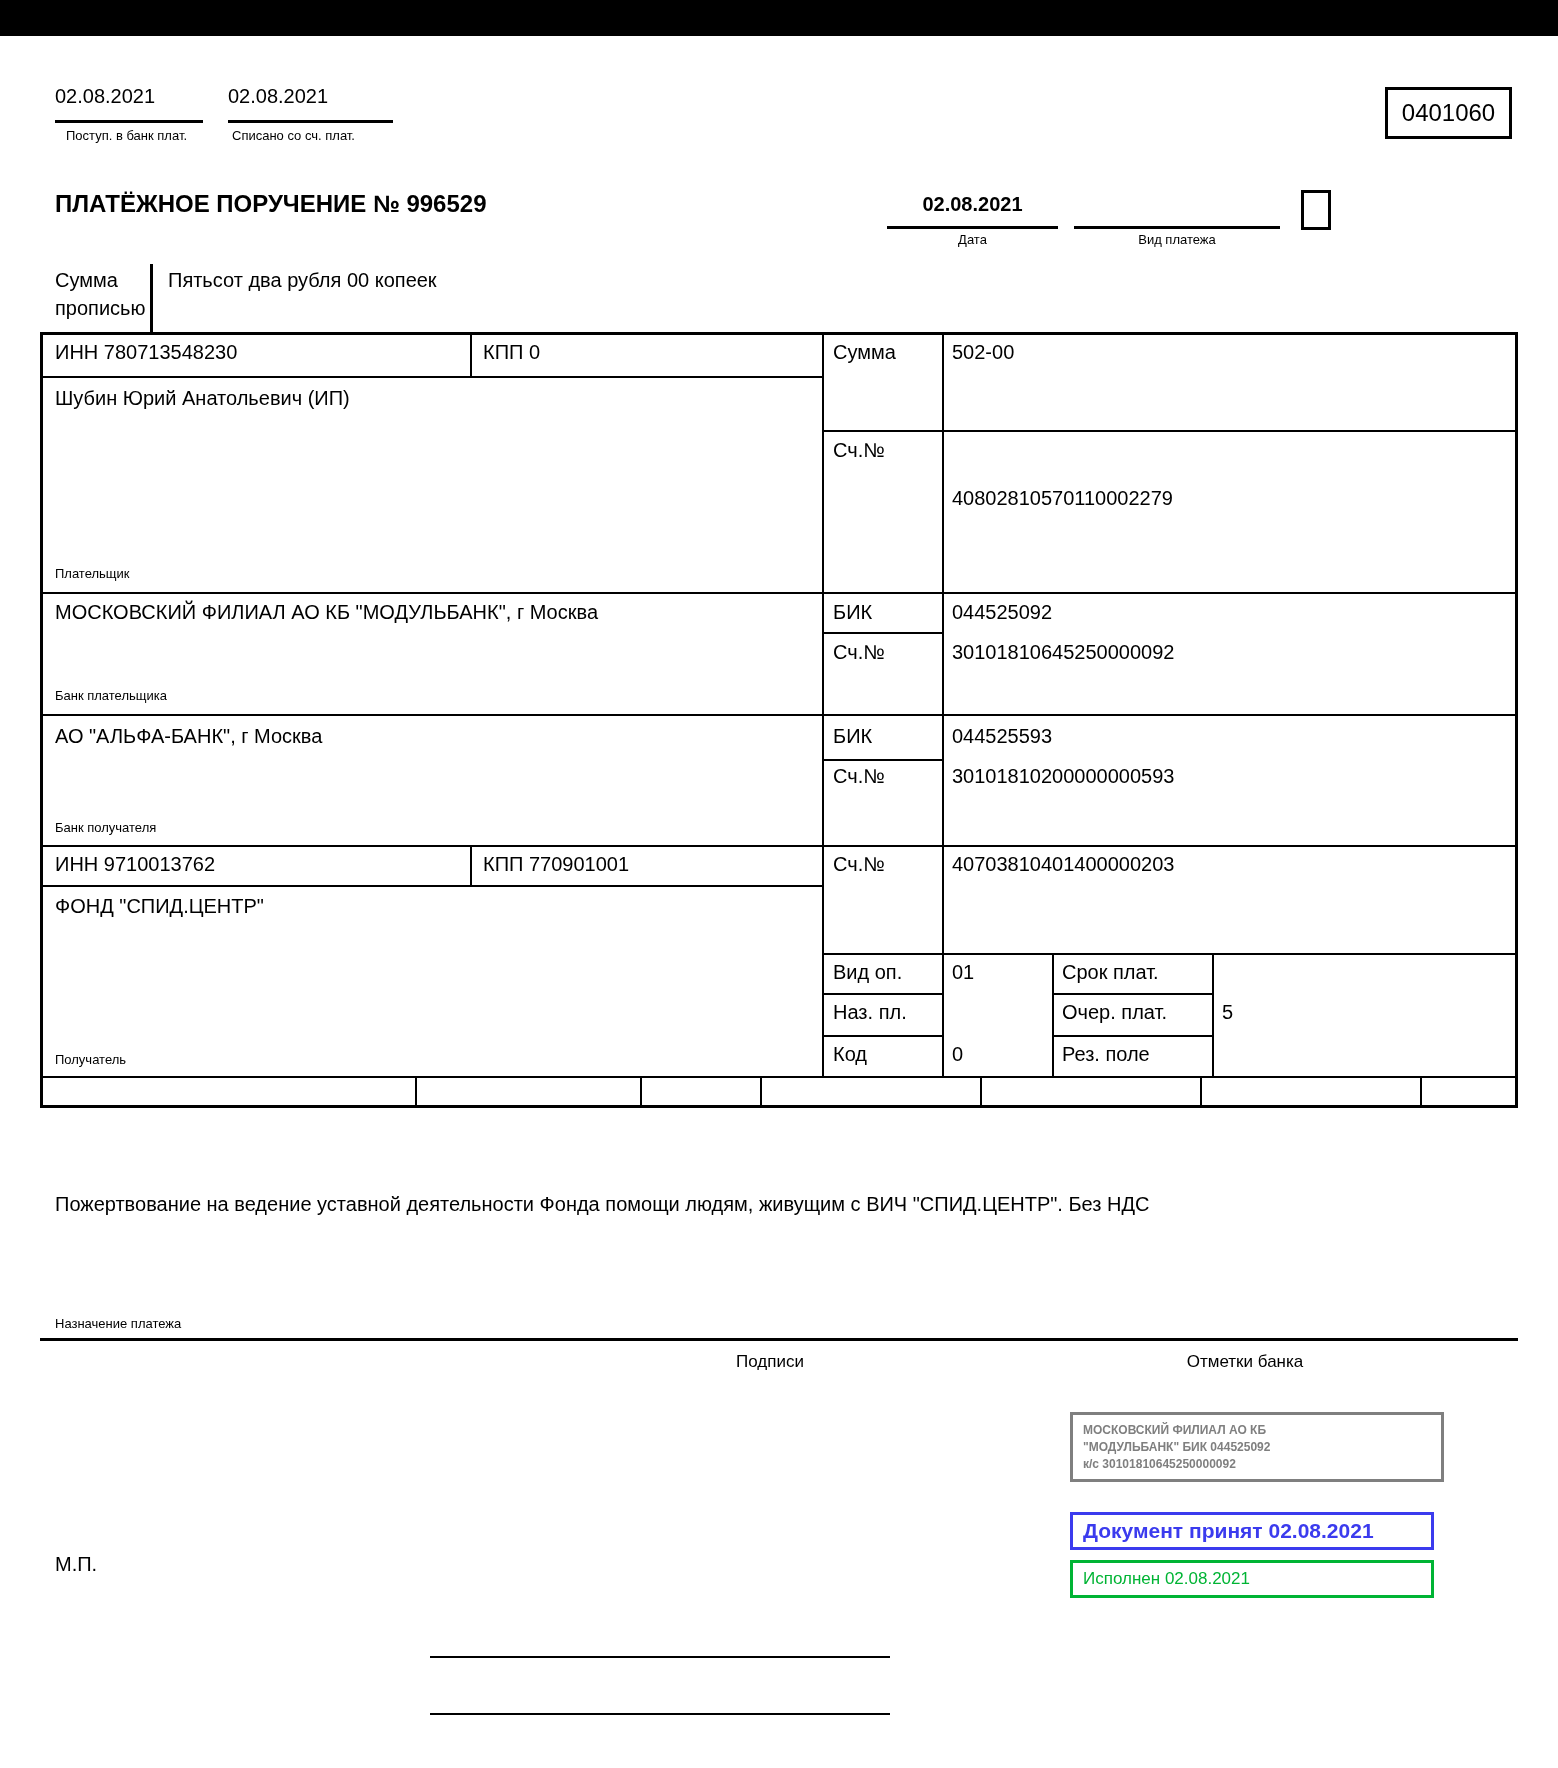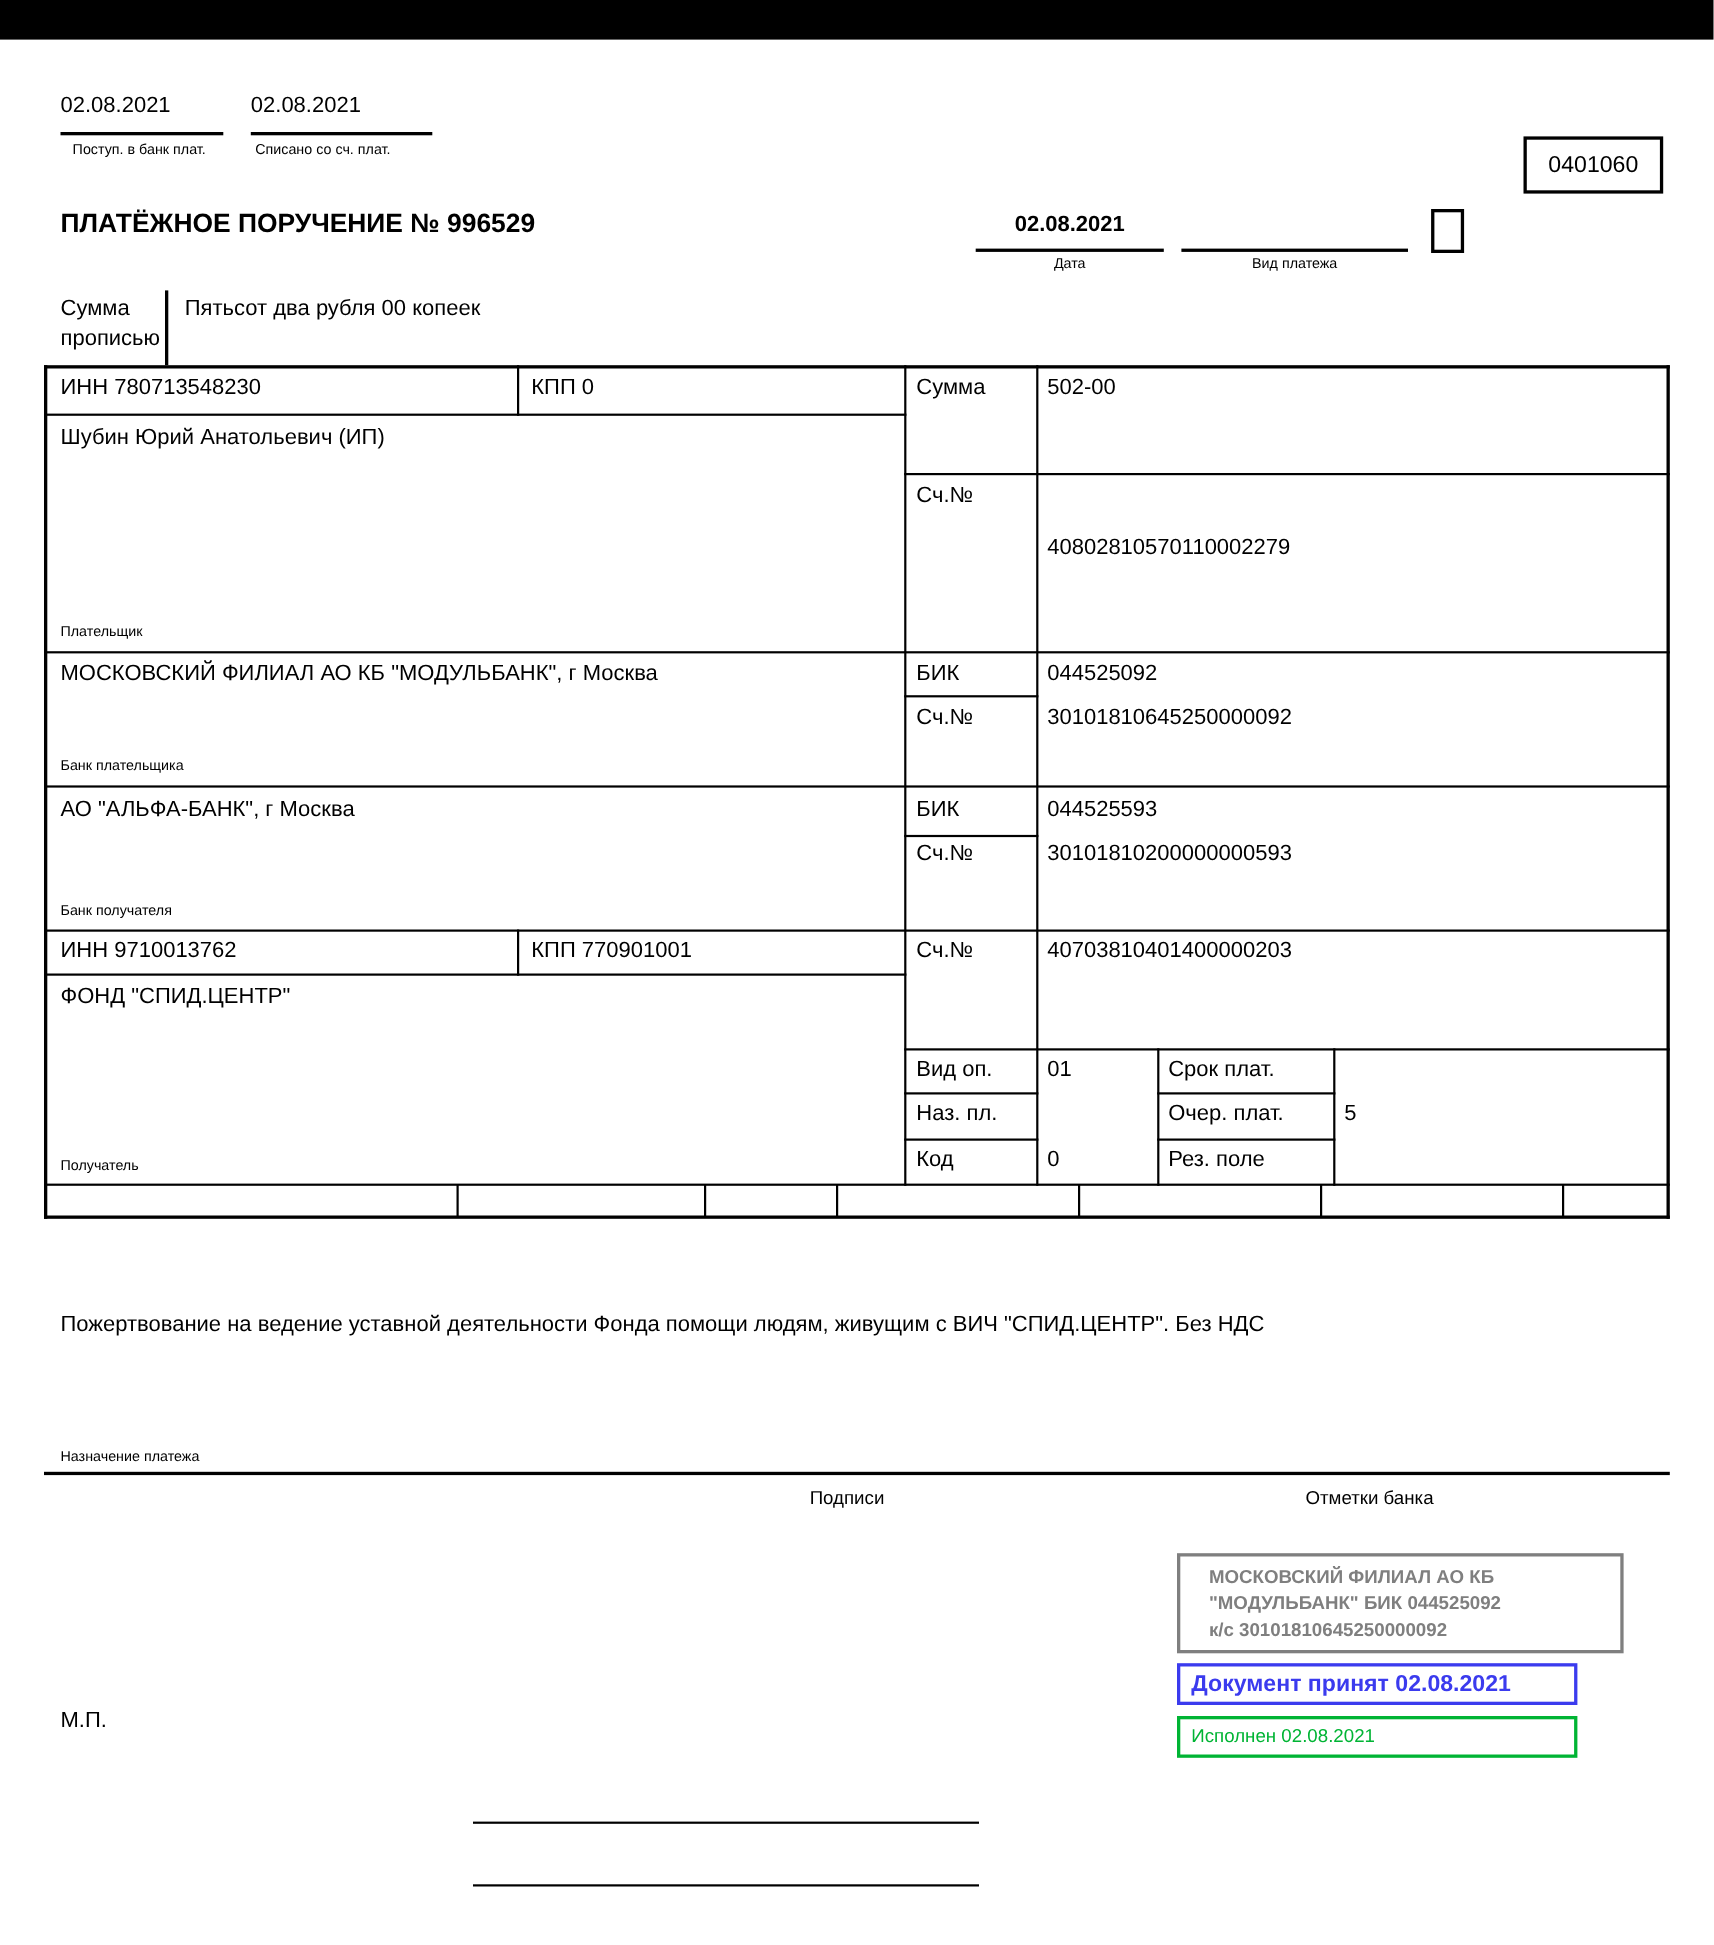--- a/index.html
+++ b/index.html
@@ -21,27 +21,27 @@
   .abs{position:absolute;}
   .ln{position:absolute;background:var(--ink);}
   .t20{font-size:20px;line-height:1.2;}
   .t13{font-size:13px;line-height:1.2;}
   .t17{font-size:17px;line-height:1.2;}
   .bold{font-weight:bold;}
   .center{text-align:center;}
   .topbar{position:absolute;left:0;top:0;width:1558px;height:36px;background:#000;}
   .codebox{
     position:absolute;left:1385px;top:87px;width:121px;height:46px;
-    border:3px solid var(--ink);font-size:21px;line-height:46px;text-align:center;margin-top:37px;
+    border:3px solid var(--ink);font-size:24px;line-height:46px;text-align:center;
   }
   .checkbox{position:absolute;left:1301px;top:190px;width:24px;height:34px;border:3px solid var(--ink);}
   .stampbox{
     position:absolute;left:1070px;top:1412px;width:348px;
     border:3px solid var(--gray);color:var(--gray);
-    font-size:17px;font-weight:bold;line-height:1.4;padding:7px 26px;
+    font-size:12px;font-weight:bold;line-height:1.4;padding:7px 10px;
   }
   .acceptbox{
     position:absolute;left:1070px;top:1512px;width:348px;height:32px;
     border:3px solid var(--blue);color:var(--blue);
     font-size:21px;font-weight:bold;line-height:32px;padding-left:10px;
   }
   .execbox{
     position:absolute;left:1070px;top:1560px;width:348px;height:32px;
     border:3px solid var(--green);color:var(--green);
     font-size:17px;font-weight:normal;line-height:32px;padding-left:10px;

